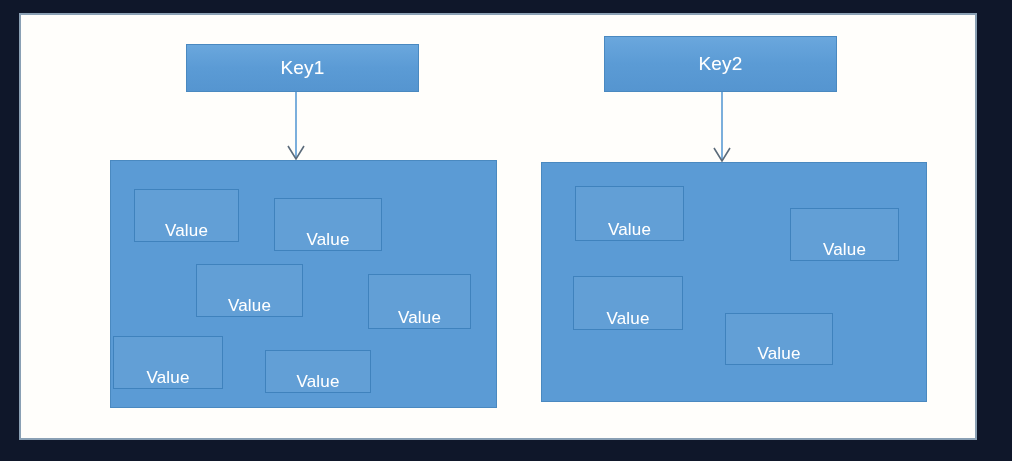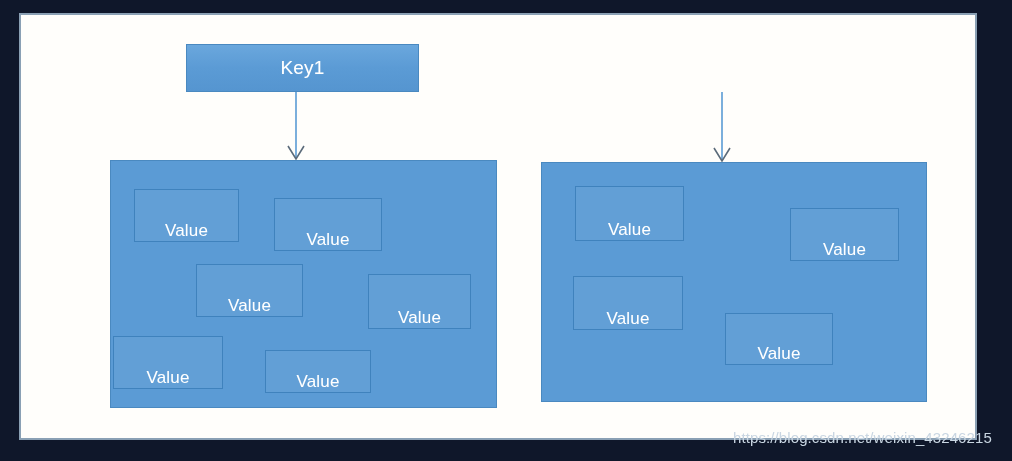--- a/index.html
+++ b/index.html
@@ -111,20 +111,23 @@
   </div>
 
   <div class="value-box" style="left:113px; top:336px; width:110px; height:53px;">
     <span>Value</span>
   </div>
 
   <div class="value-box" style="left:265px; top:350px; width:106px; height:43px;">
     <span>Value</span>
   </div>
 
+  <div class="key-box" style="left:604px; top:36px; width:233px; height:56px;">
+    <span>Key2</span>
+  </div>
 
   <svg class="arrow" style="left:710px; top:92px; width:24px; height:72px;" viewBox="0 0 24 72">
     <line x1="12" y1="0" x2="12" y2="68" stroke="#5b9bd5" stroke-width="1.6"></line>
     <path d="M4 56 L12 69 L20 56" fill="none" stroke="#5b6b7a" stroke-width="1.6"></path>
   </svg>
 
   <div class="container-box" style="left:541px; top:162px; width:386px; height:240px;">
   </div>
 
   <div class="value-box" style="left:575px; top:186px; width:109px; height:55px;">
@@ -136,15 +139,14 @@
   </div>
 
   <div class="value-box" style="left:573px; top:276px; width:110px; height:54px;">
     <span>Value</span>
   </div>
 
   <div class="value-box" style="left:725px; top:313px; width:108px; height:52px;">
     <span>Value</span>
   </div>
 
-  <div id="watermark">https://blog.csdn.net/weixin_43246215</div>
 
 </div>
 
 </body></html>

